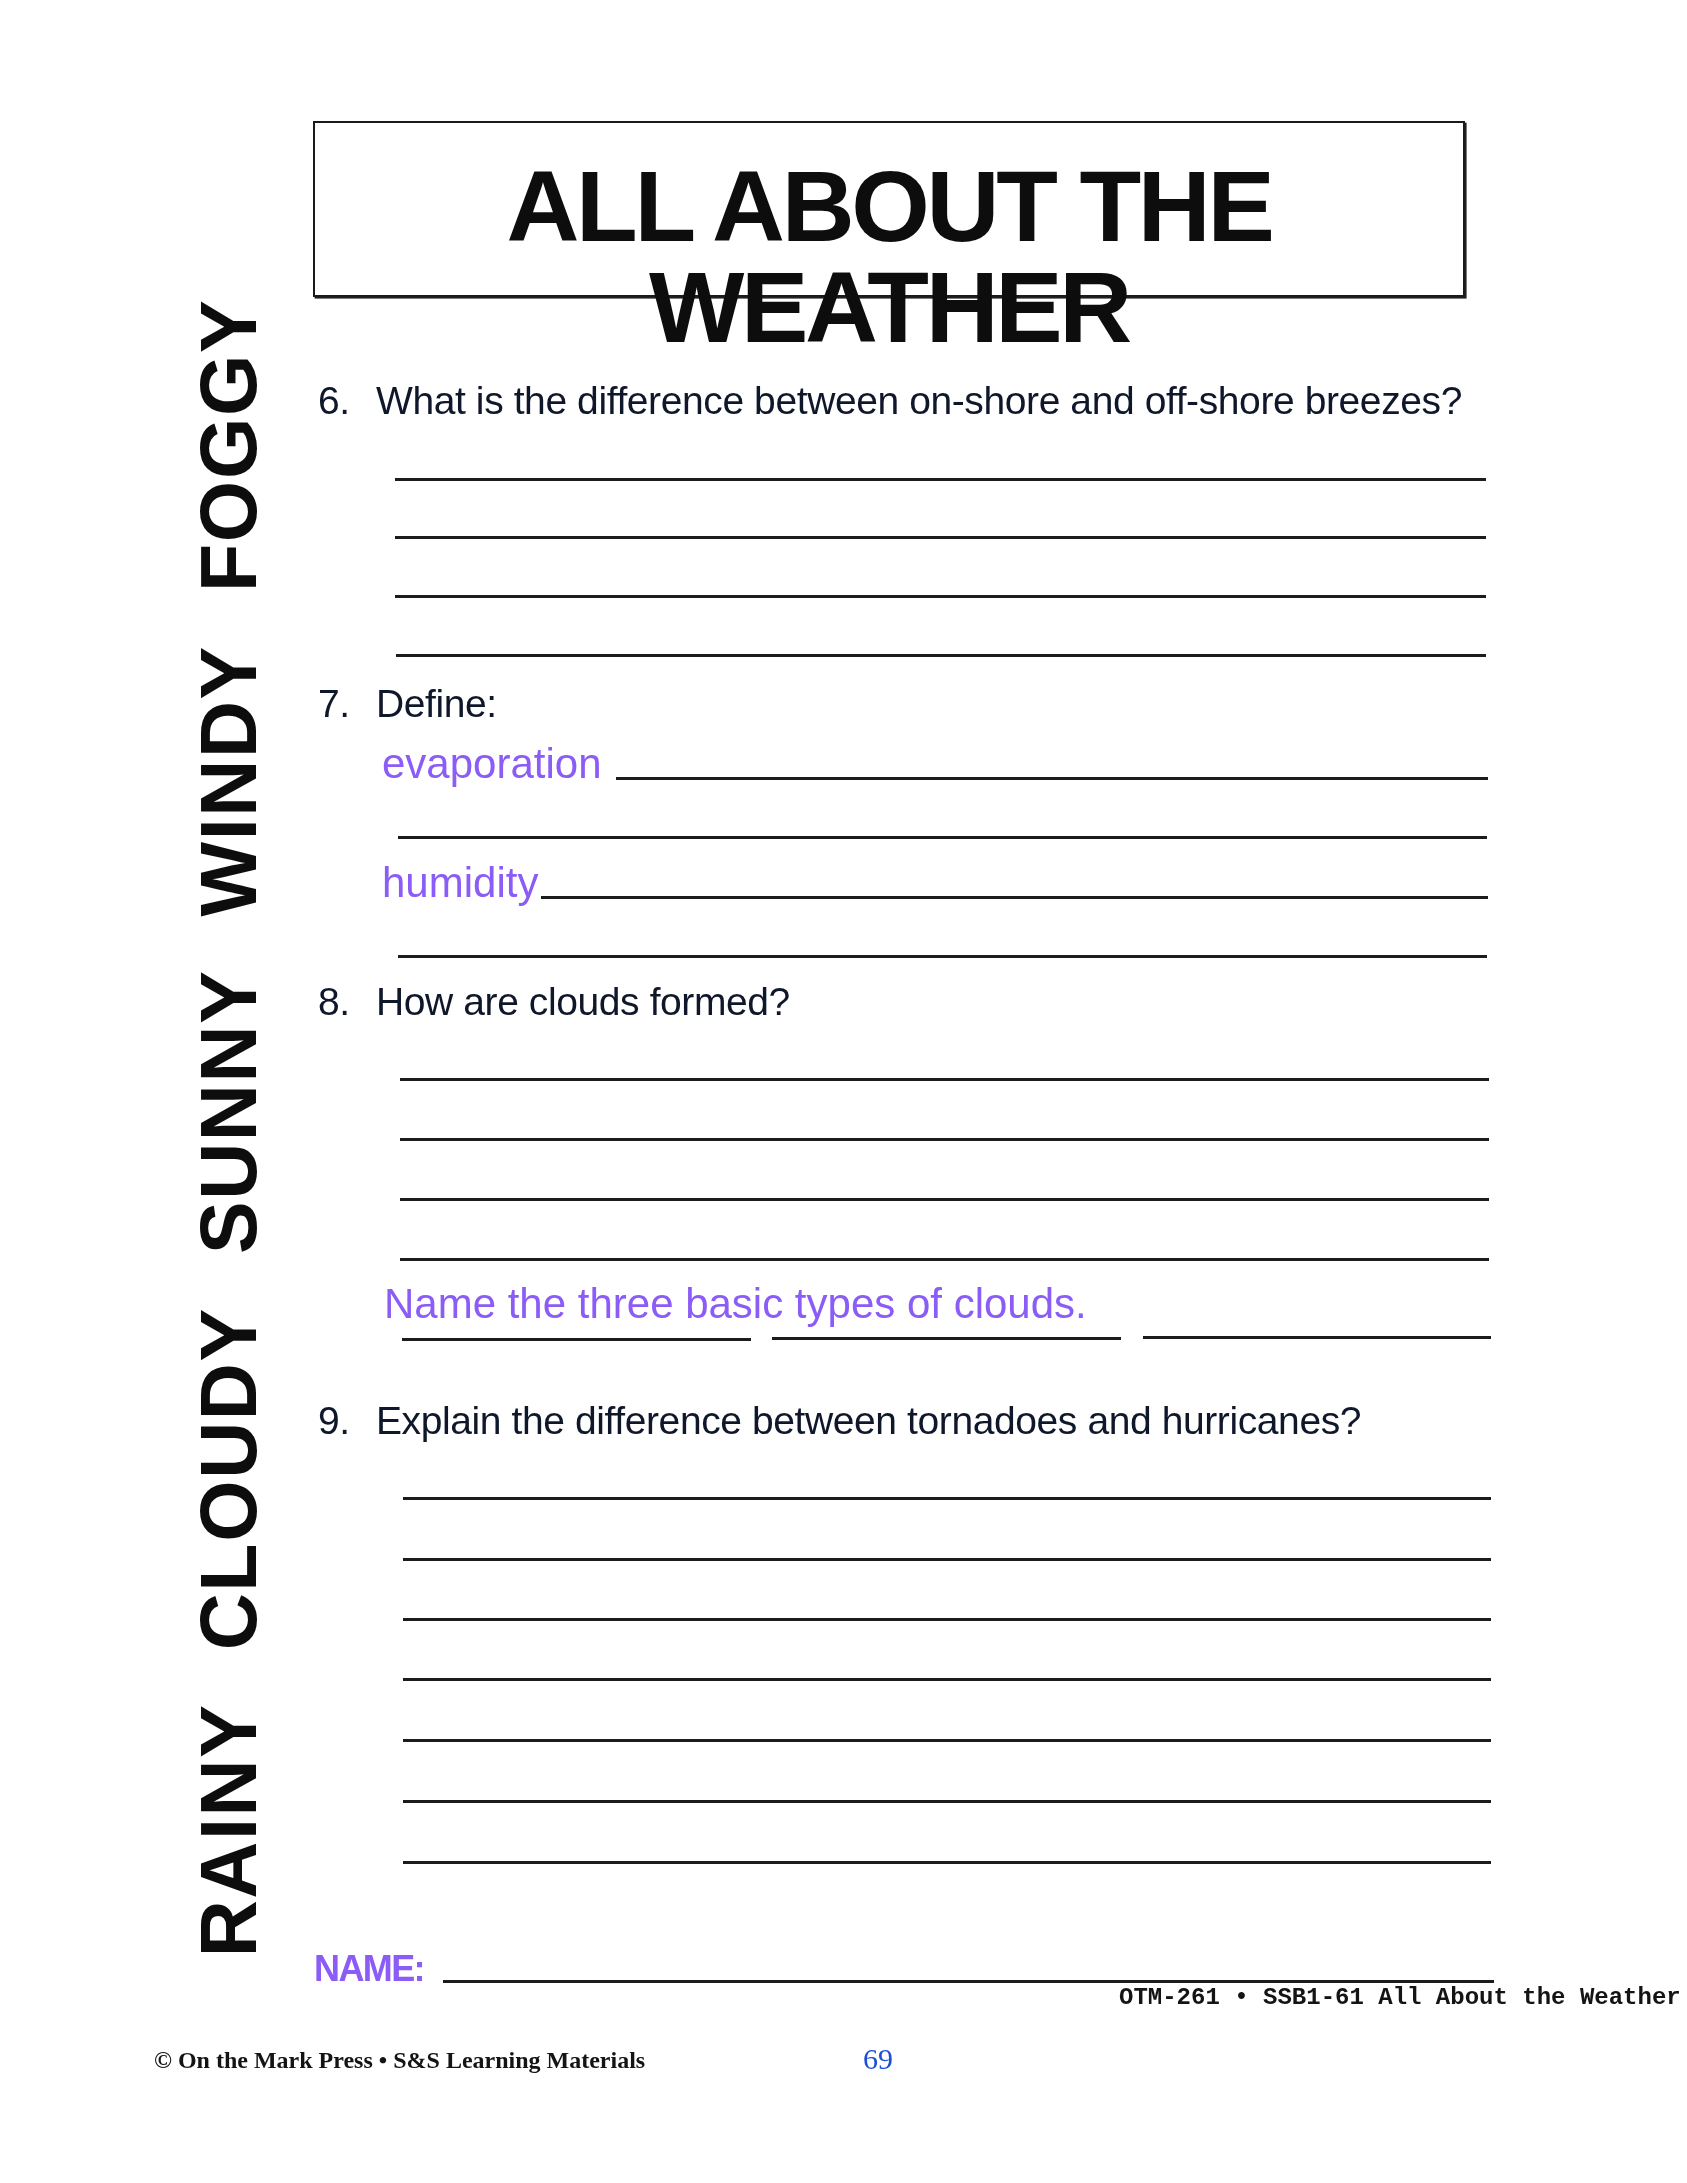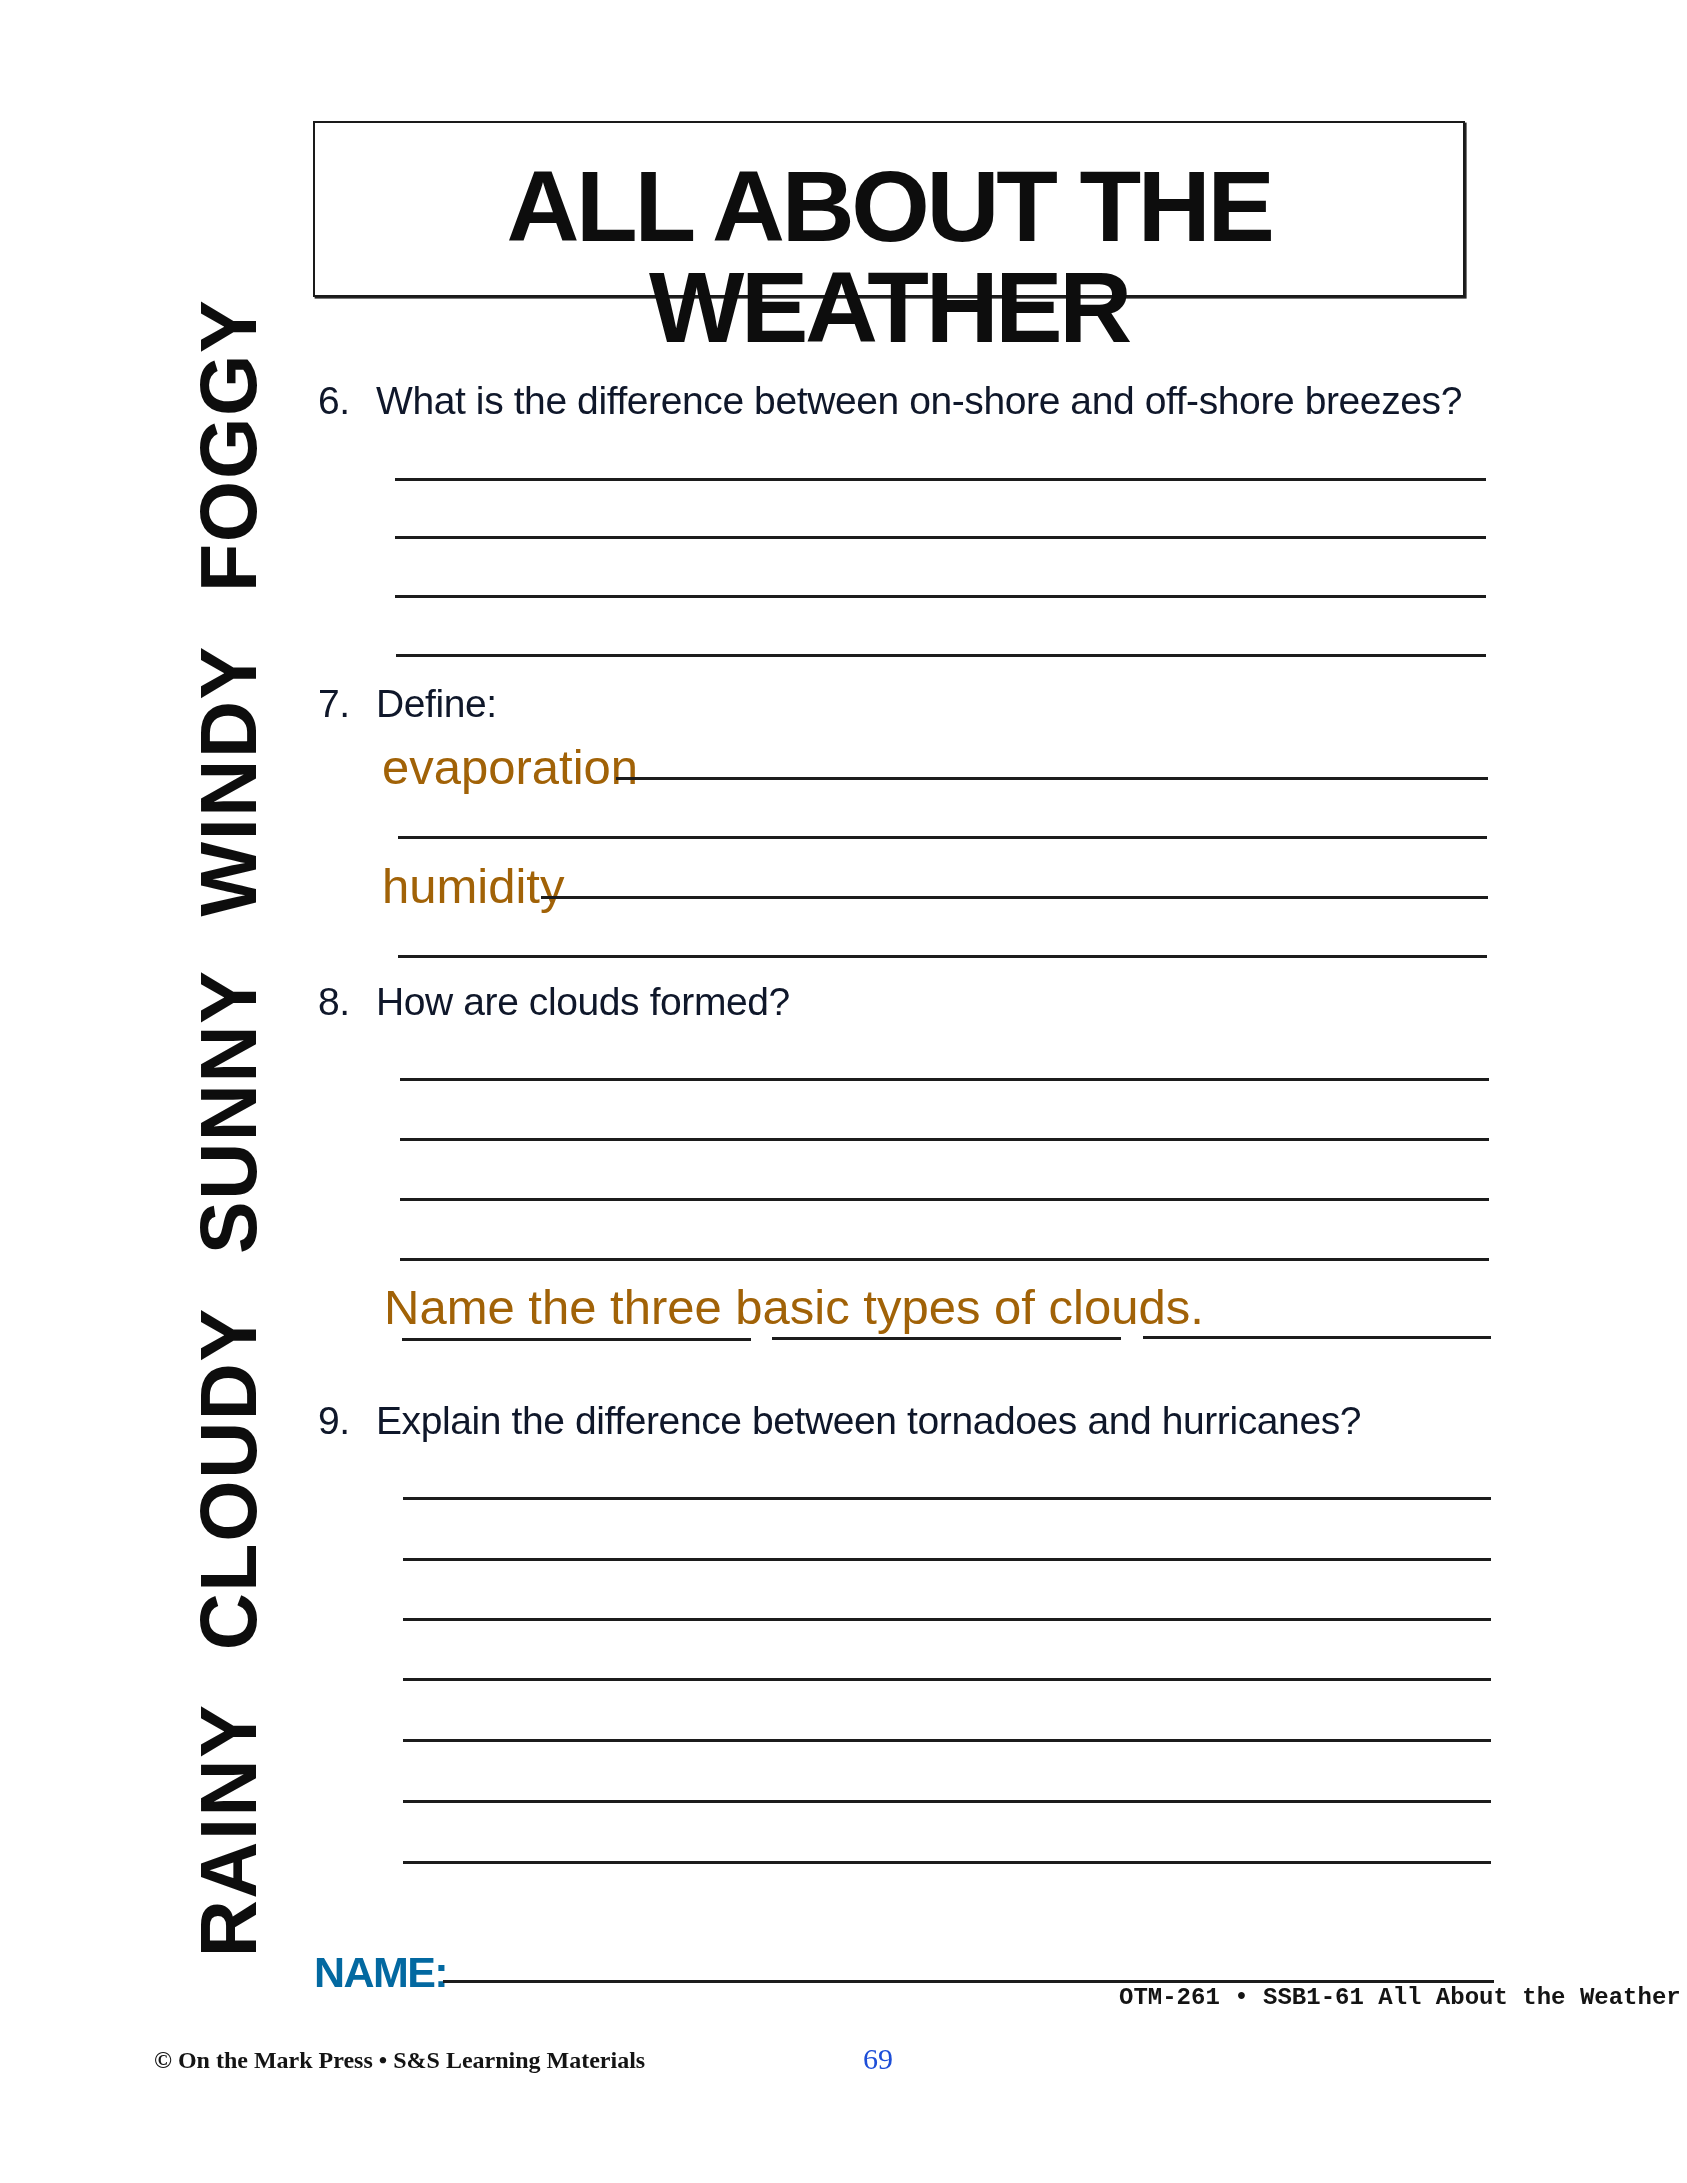--- a/index.html
+++ b/index.html
@@ -29,22 +29,22 @@
       letter-spacing: 1.6px; color: #0d0d0d; word-spacing: 31px;
     }
     .q {
       font-size: 39px; line-height: 1; color: #0f172a; white-space: nowrap;
       letter-spacing: -0.4px;
     }
     .q .num { display: inline-block; width: 58px; }
     .rule {
       height: 2.5px; background: #1c1c1c;
     }
-    .label { font-size: 49px; line-height: 1; color: #a16207; white-space: nowrap; }
-    .name-label { font-weight: bold; font-size: 43px; letter-spacing: -1.6px; color: #0369a1; }
+    .label { font-size: 42px; line-height: 1; color: #8b5cf6; white-space: nowrap; }
+    .name-label { font-weight: bold; font-size: 36px; letter-spacing: -1.6px; color: #8b5cf6; }
     .footer {
       font-family: "Liberation Serif", "DejaVu Serif", serif; font-weight: bold;
       font-size: 24px; color: #141414; white-space: nowrap;
     }
     .page-num {
       font-family: "Liberation Serif", "DejaVu Serif", serif;
       font-size: 30px; color: #1d4ed8;
     }
   </style>
 </head>

